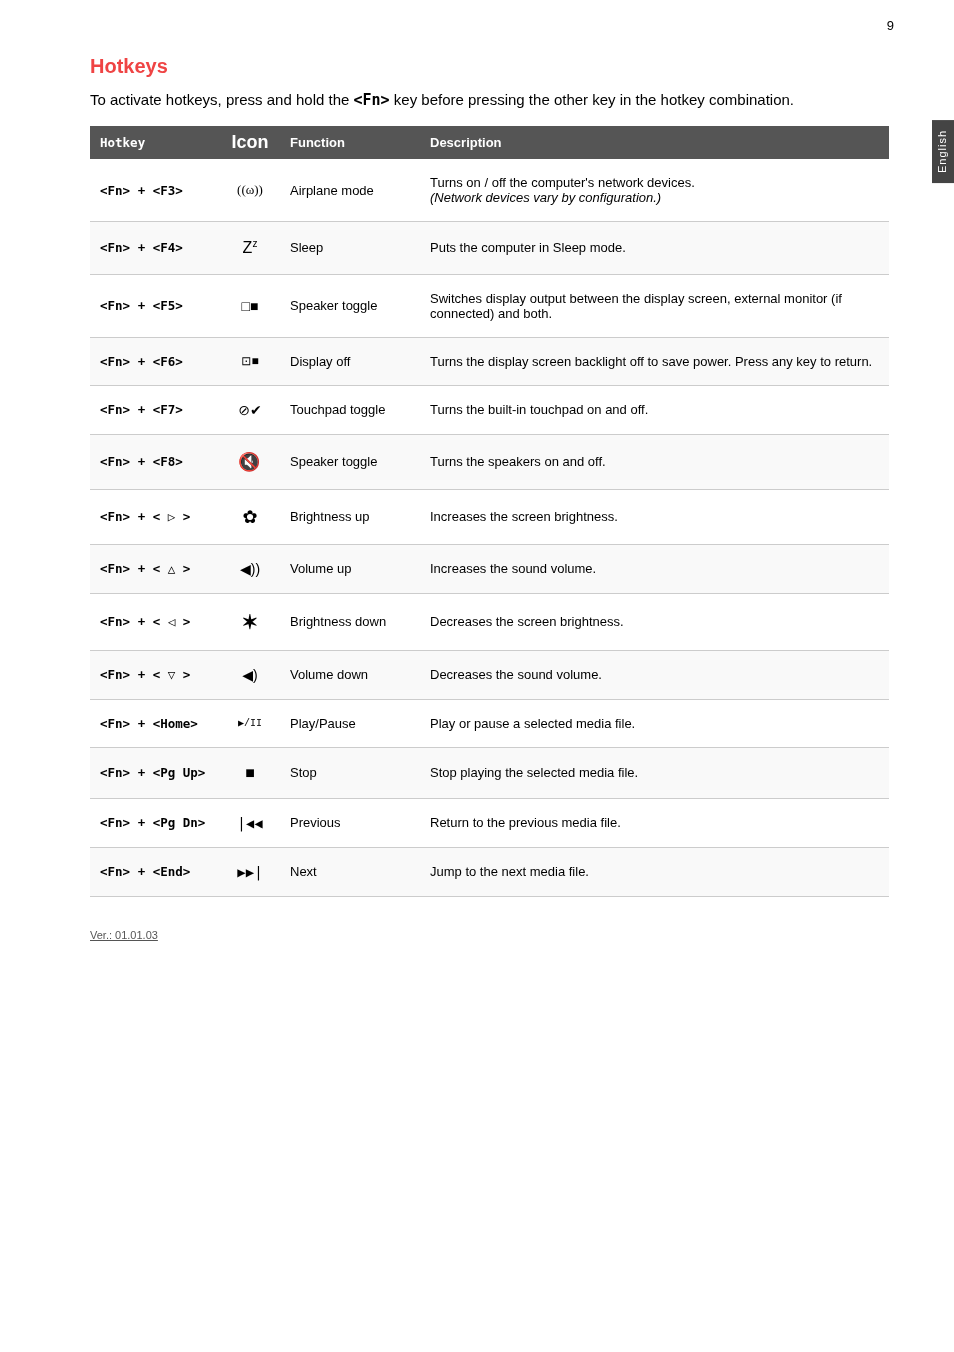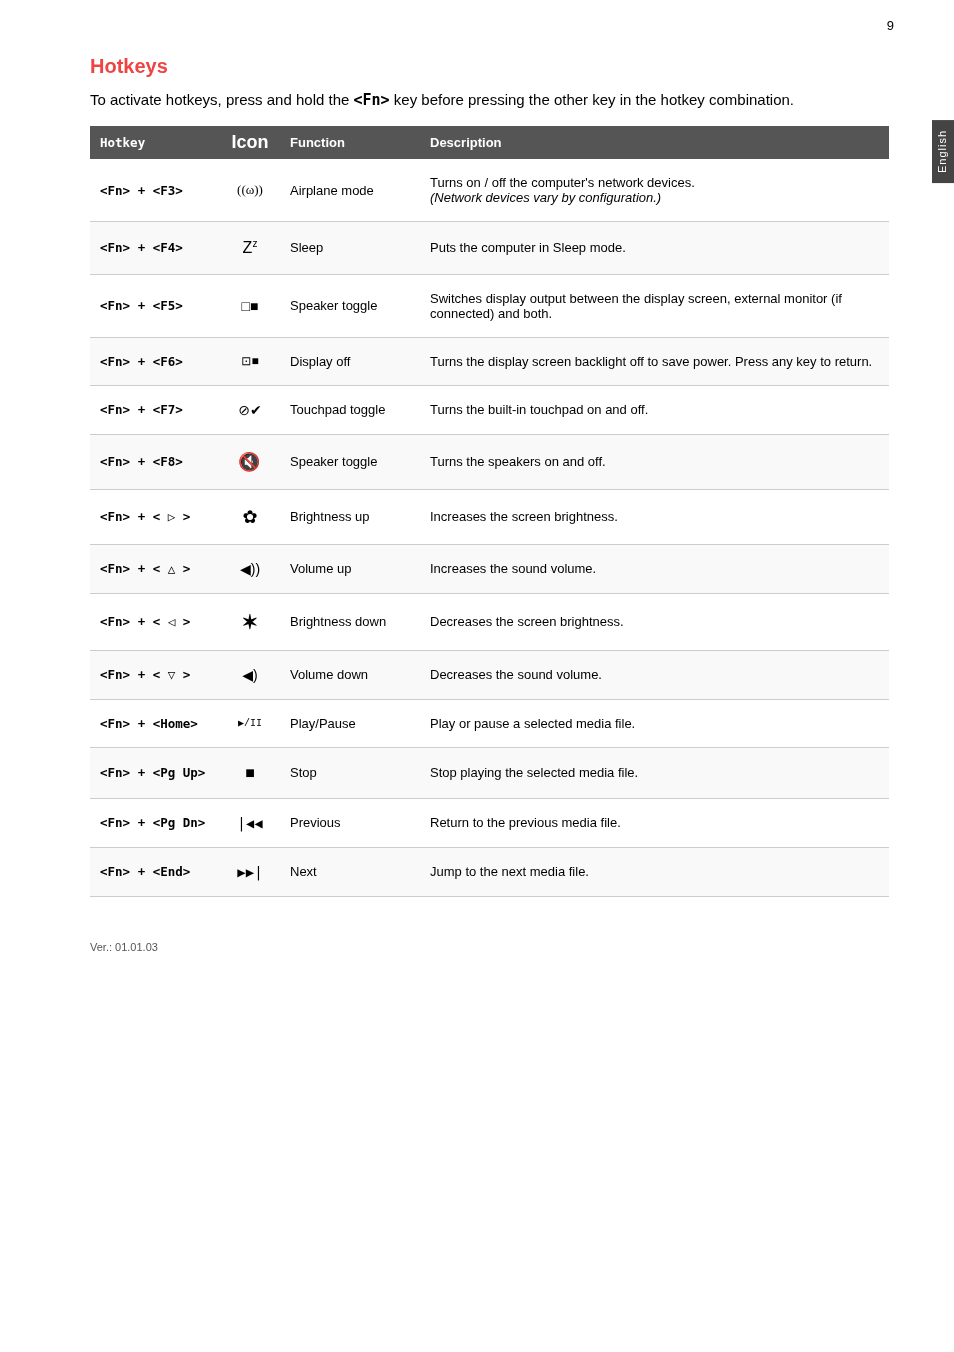--- a/index.html
+++ b/index.html
@@ -95,23 +95,24 @@
       padding: 16px 10px;
       vertical-align: middle;
     }
 
     .col-hotkey { width: 130px; font-family: monospace; font-size: 12.5px; font-weight: bold; }
     .col-icon { width: 60px; text-align: center; font-size: 18px; }
     .col-function { width: 140px; }
     .col-description { }
 
     .version {
-      margin-top: 44px;
+      margin-top: 32px;
       font-size: 11px;
       color: #555;
+      text-decoration: underline;
     }
 
     .icon-symbol { font-size: 16px; }
   </style>
 </head>
 <body>
 
 <div class="page-number">9</div>
 
 <div class="lang-tab">English</div>

